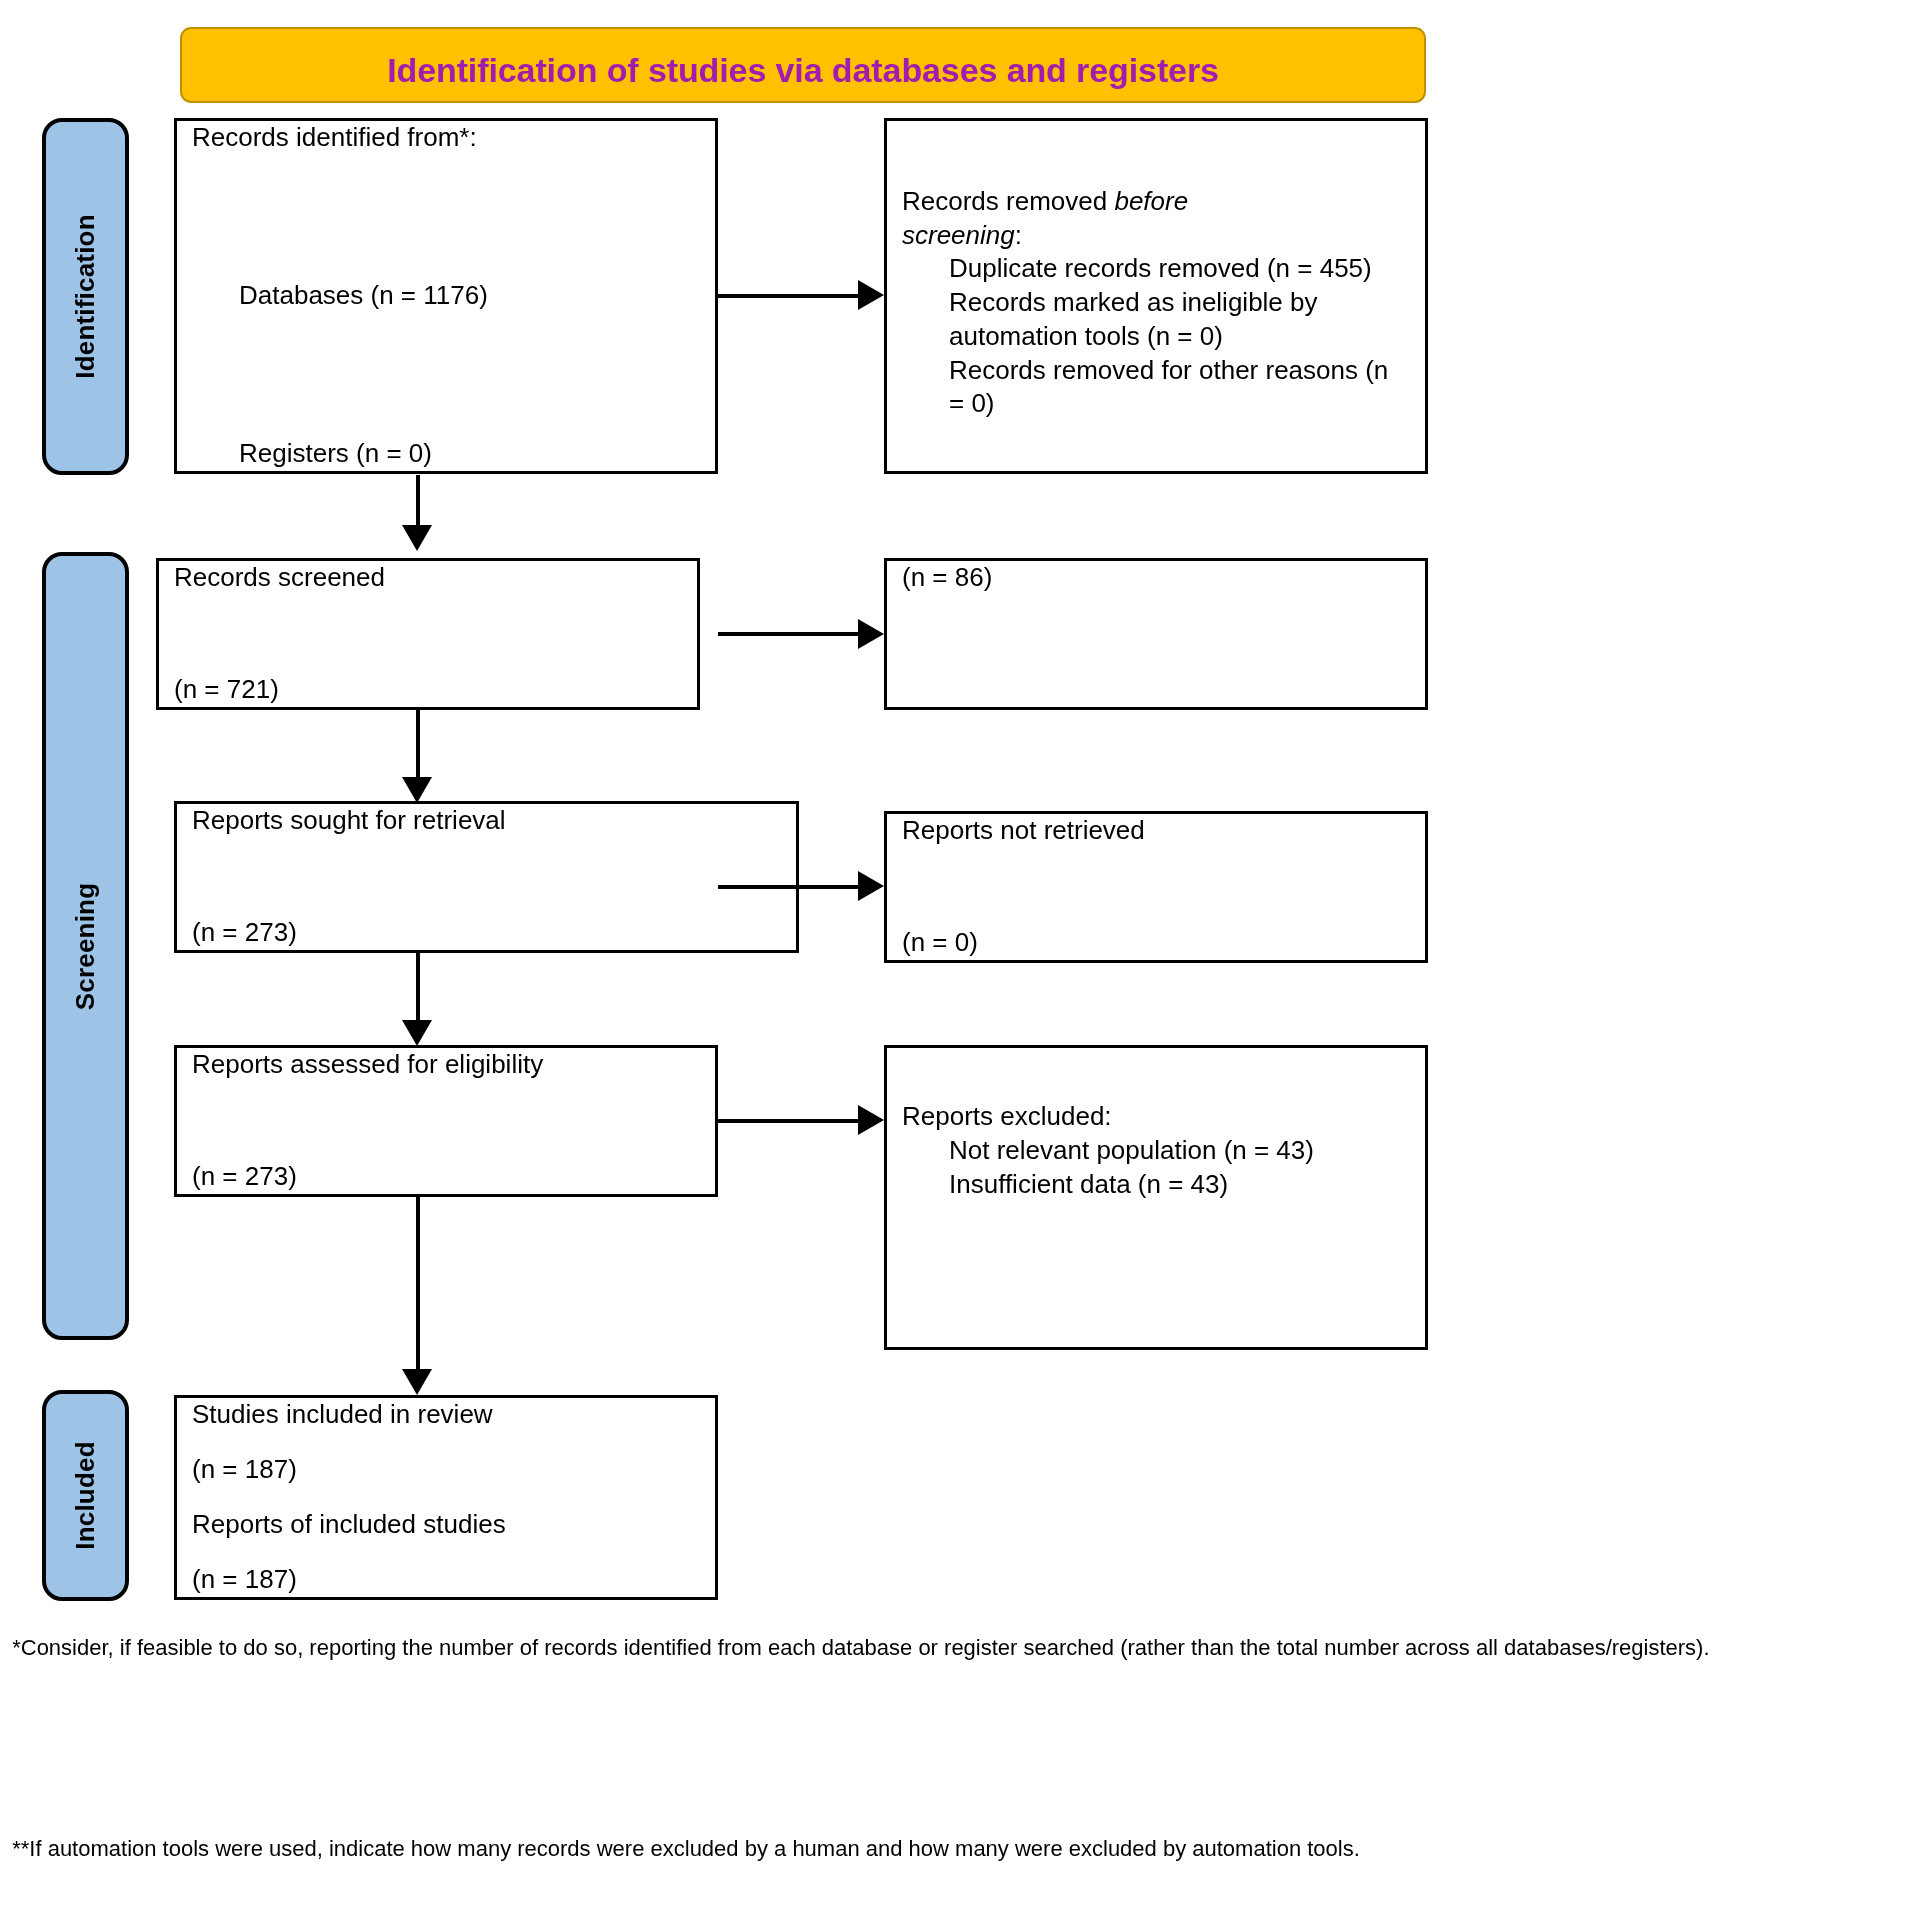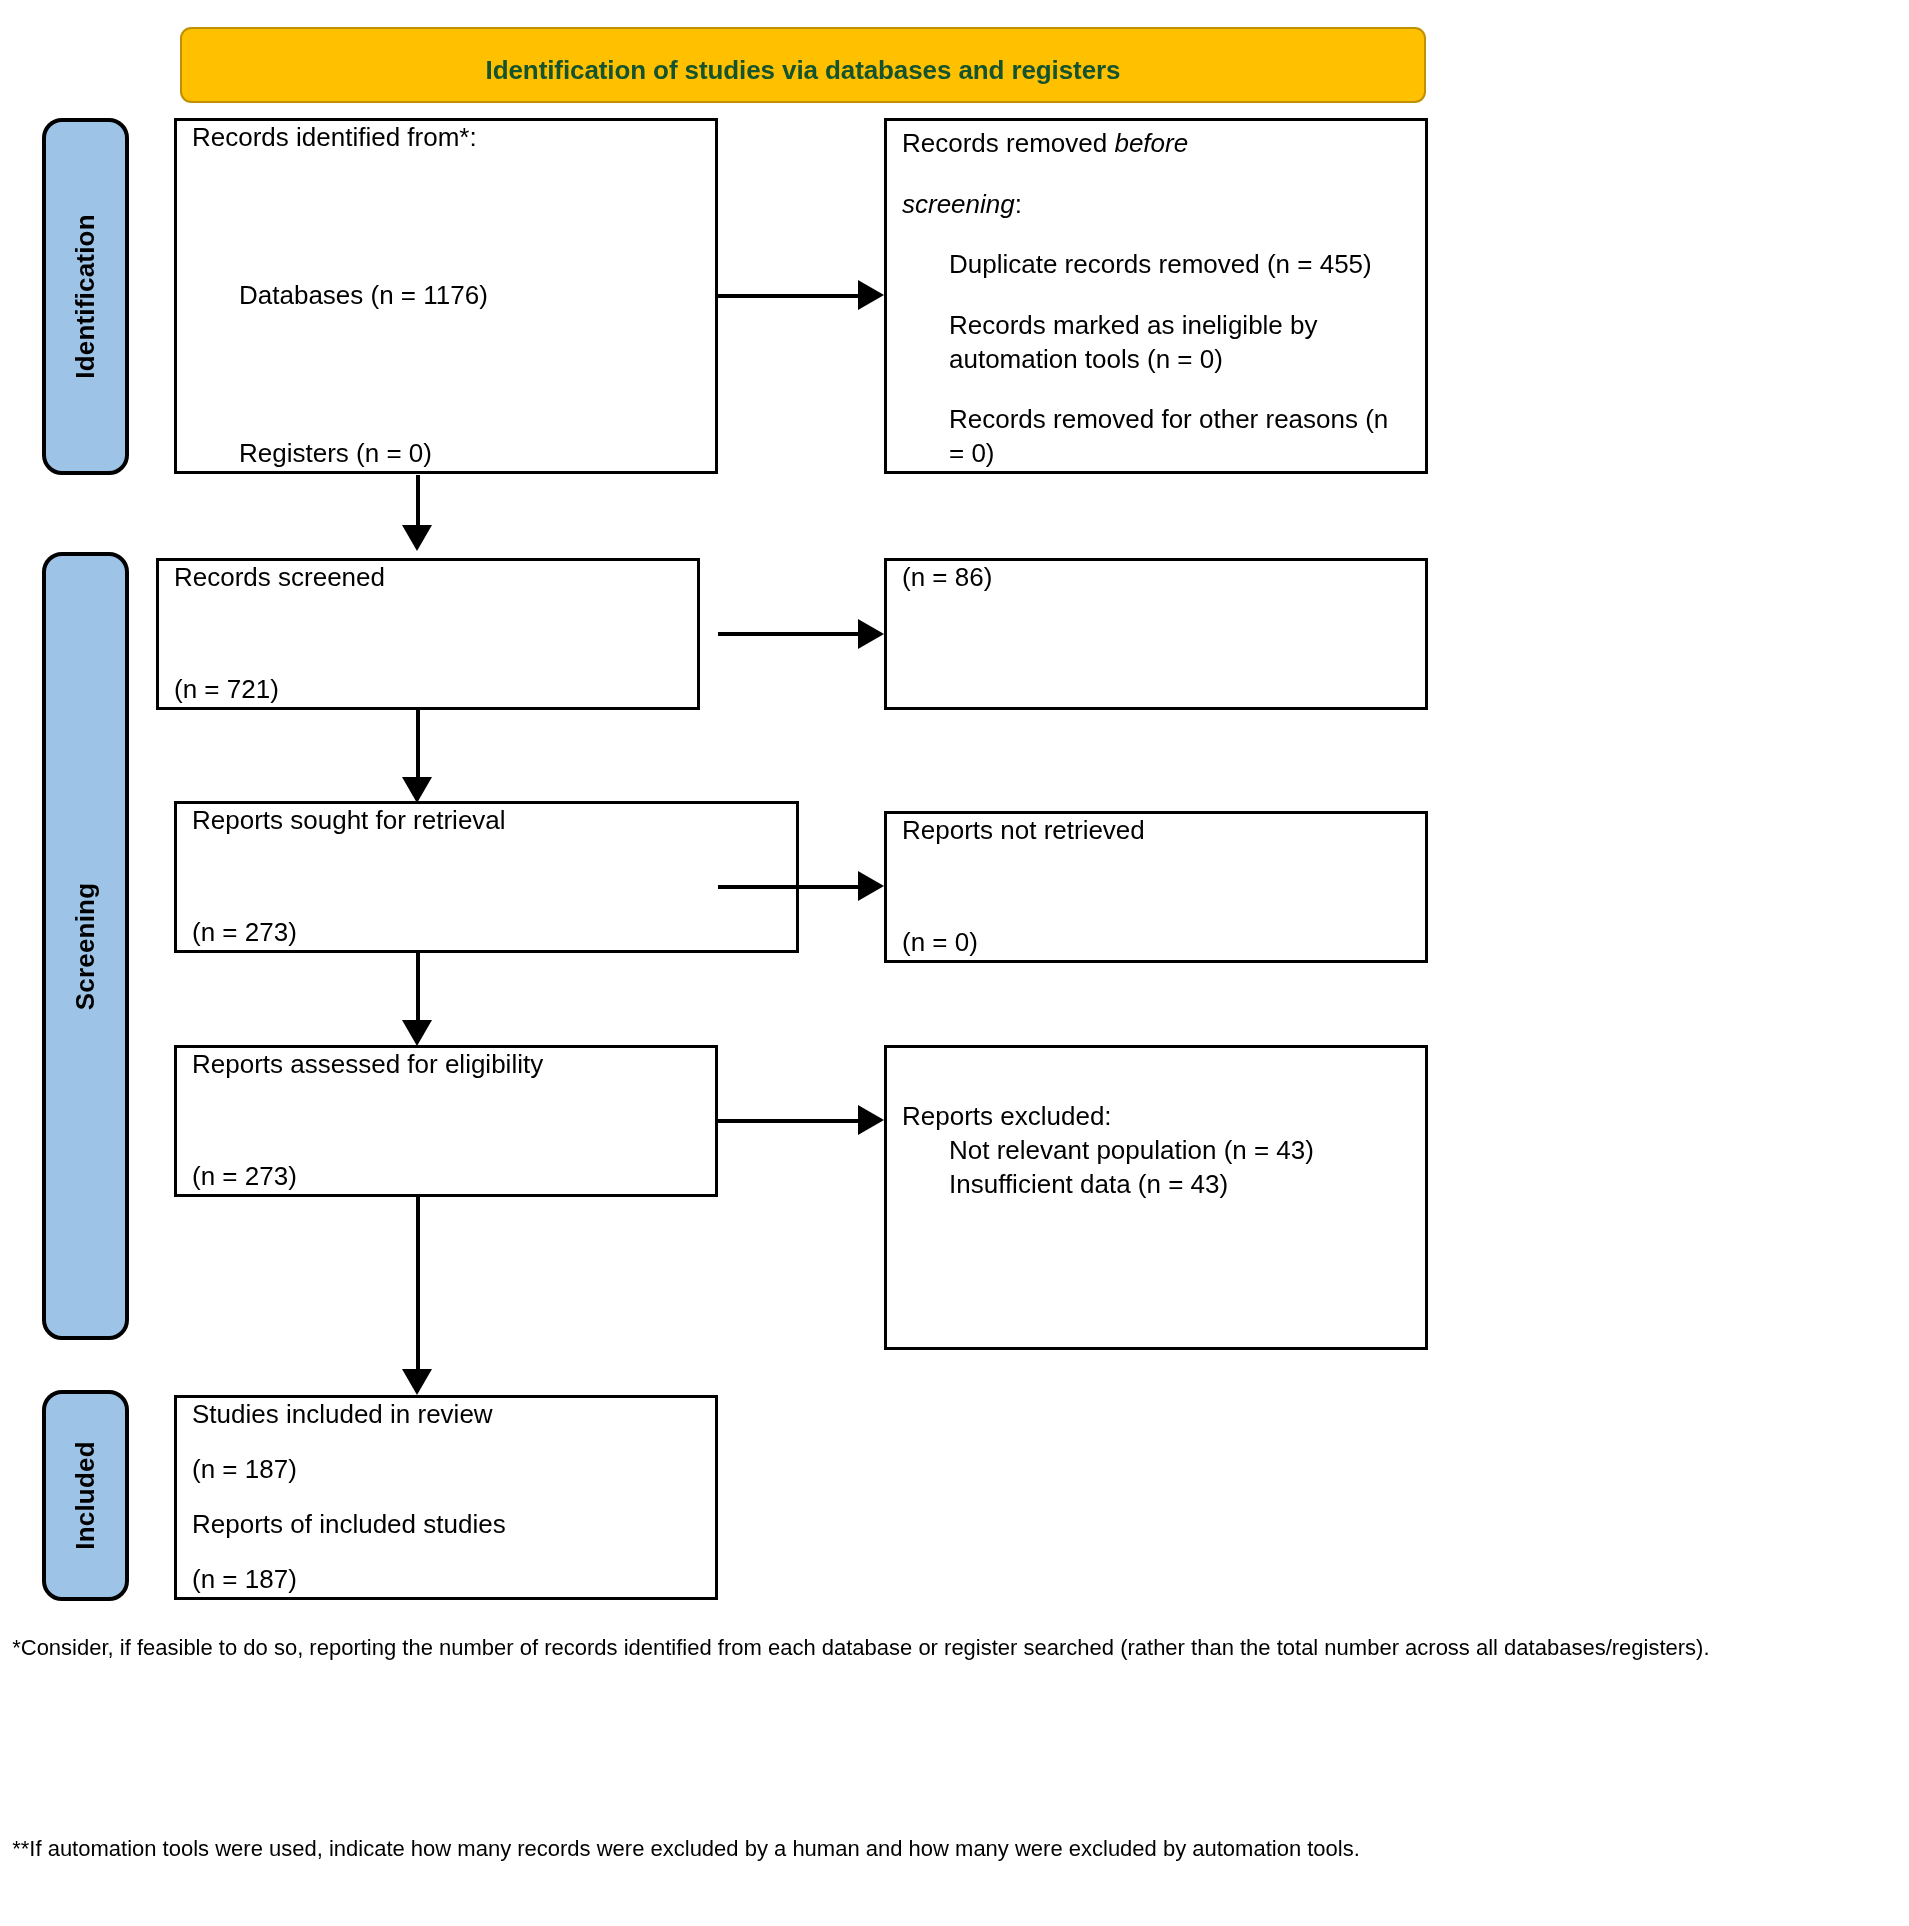--- a/index.html
+++ b/index.html
@@ -26,23 +26,23 @@
     width: 1246px;
     height: 76px;
     background: #ffc000;
     border: 2.6px solid #bf9000;
     border-radius: 11.3px;
     display: flex;
     align-items: center;
     justify-content: center;
   }
   .banner-text {
-    font-size: 26px;
+    font-size: 34px;
     font-weight: bold;
-    color: #14532d;
+    color: #a21caf;
     letter-spacing: -0.1px;
     white-space: nowrap;
     margin-top: 12px;
   }
 
   
   .stage {
     position: absolute;
     background: #9dc3e6;
     border: 4.8px solid #000000;
@@ -143,21 +143,21 @@
   <div class="stage" style="left:42px; top:1390px; width:87px; height:211px;">
     <span class="stage-text">Included</span>
   </div>
 
   <div class="box" style="left:174px; top:118px; width:544px; height:356px;">
     <div class="line">Records identified from*:</div>
     <div class="line indent">Databases (n = 1176)</div>
     <div class="line indent">Registers (n = 0)</div>
   </div>
 
-  <div class="box" style="left:884px; top:118px; width:544px; height:356px; justify-content:space-between; padding-top:6px;">
+  <div class="box" style="left:884px; top:118px; width:544px; height:356px; justify-content:center; padding-top:14px;">
     <div class="line"><span>Records removed </span><i>before</i></div>
     <div class="line"><i>screening</i><span>:</span></div>
     <div class="line wrap hang">Duplicate records removed (n = 455)</div>
     <div class="line wrap hang">Records marked as ineligible by automation tools (n = 0)</div>
     <div class="line wrap hang">Records removed for other reasons (n = 0)</div>
   </div>
 
   <div class="hline" style="left:718px; top:294px; width:148px;"></div>
   <div class="arrow-right" style="left:858px; top:280px;"></div>
 

